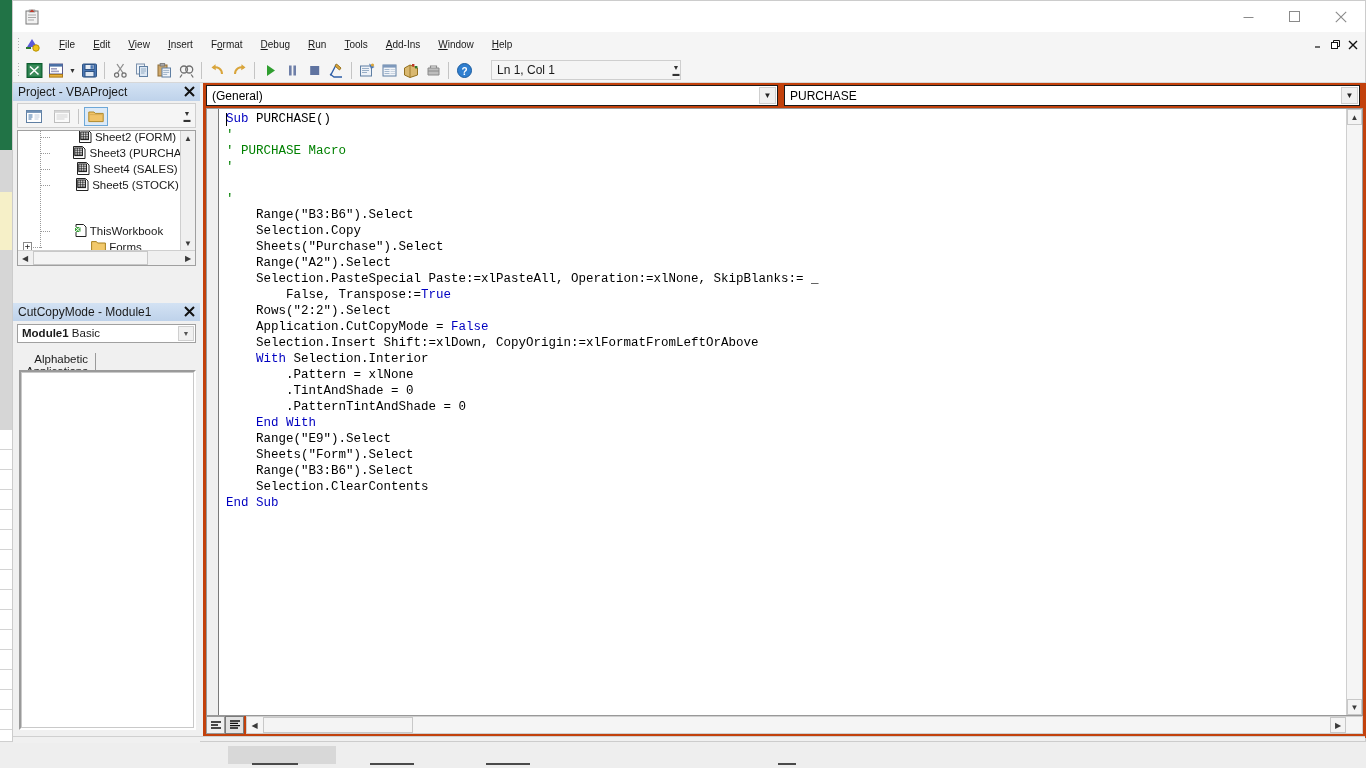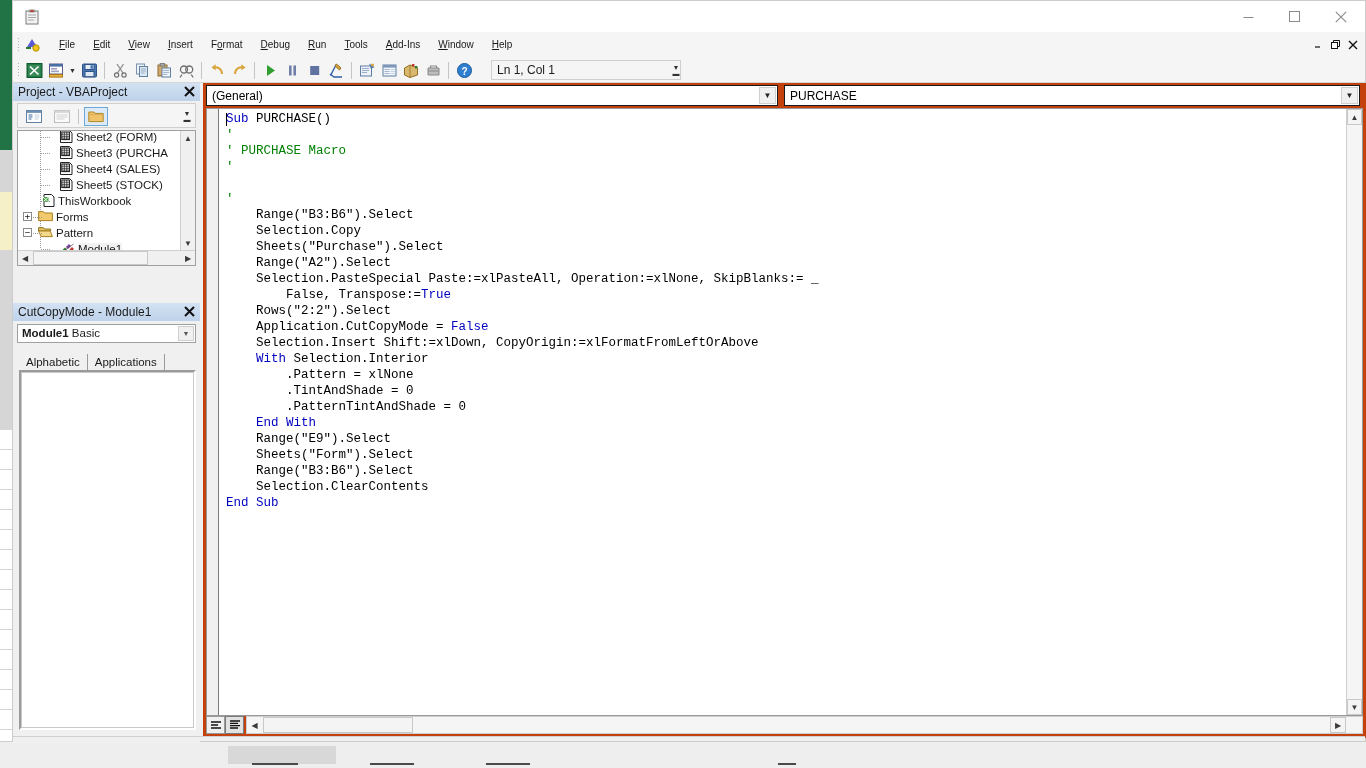--- a/index.html
+++ b/index.html
@@ -198,20 +198,21 @@
     border: 1px solid #a0a0a0;
     box-sizing: border-box;
     overflow: hidden;
   }
   .tree-rows { position: absolute; left: 0; top: -2px; width: 100%; }
   .tree-row {
     position: relative; height: 16px;
     display: flex; align-items: center;
     font-size: 11.5px; color: #1a1a1a;
     white-space: nowrap;
+    justify-content: center;
   }
   .tr-label { margin-left: 3px; }
   .tree-vline {
     position: absolute; left: 22px; top: 0; width: 1px; height: 118px;
     background-image: repeating-linear-gradient(to bottom, #9a9a9a 0 1px, transparent 1px 2px);
   }
   .tree-dash {
     position: absolute; width: 9px; height: 1px;
     background-image: repeating-linear-gradient(to right, #9a9a9a 0 1px, transparent 1px 2px);
   }
@@ -257,21 +258,21 @@
   .pc-text b { font-weight: bold; }
   .pc-arrow {
     position: absolute; right: 1px; top: 1px; width: 16px; height: 15px;
     background: #f0f0f0; border: 1px solid #cfcfcf;
     box-sizing: border-box;
     display: flex; align-items: center; justify-content: center;
     font-size: 7px; color: #555;
   }
   .props-tabs {
     position: absolute; left: 6px; top: 50px; height: 17px;
-    display: flex; align-items: flex-end;
+    display: flex; align-items: flex-end; flex-direction: column;
   }
   .ptab {
     height: 16px; padding: 0 7px;
     font-size: 11.5px; color: #1a1a1a;
     display: flex; align-items: center;
     border-right: 1px solid #9a9a9a;
     box-sizing: border-box;
   }
   .ptab.selected { border-right: 1px solid #9a9a9a; }
   .props-grid {
@@ -694,21 +695,21 @@
             <span>
               <svg width="13" height="13" viewBox="0 0 13 13">
                 <path d="M0.5 0.5 H9.5 L12 3 V12.5 H0.5 Z" fill="#fff" stroke="#222"></path>
                 <rect x="1.8" y="2" width="7.6" height="7.6" fill="#fff" stroke="#111"></rect>
                 <path d="M1.8 4.2h7.6M1.8 6.3h7.6M1.8 8.1h7.6M4.3 2v7.6M6.8 2v7.6" stroke="#111" stroke-width="0.7"></path>
               </svg>
             </span>
             <span class="tr-label">Sheet5 (STOCK)</span>
           </div>
 
-          <div class="tree-row" style="padding-left:24px;">
+          <div class="tree-row" style="padding-left:24px;margin-top:30px;">
             <span class="tree-dash" style="left:23px;top:8px;"></span>
             <span>
               <svg width="13" height="13" viewBox="0 0 13 13">
                 <path d="M2 0.5 H9.5 L12 3 V12.5 H2 Z" fill="#fff" stroke="#222"></path>
                 <path d="M1 3 L6.5 3 L6.5 8 L1 8 Z" fill="#3aa03a"></path>
                 <path d="M0.6 2.6 L6.9 8.4 M6.9 2.6 L0.6 8.4" stroke="#fff" stroke-width="1"></path>
               </svg>
             </span>
             <span class="tr-label">ThisWorkbook</span>
           </div>

